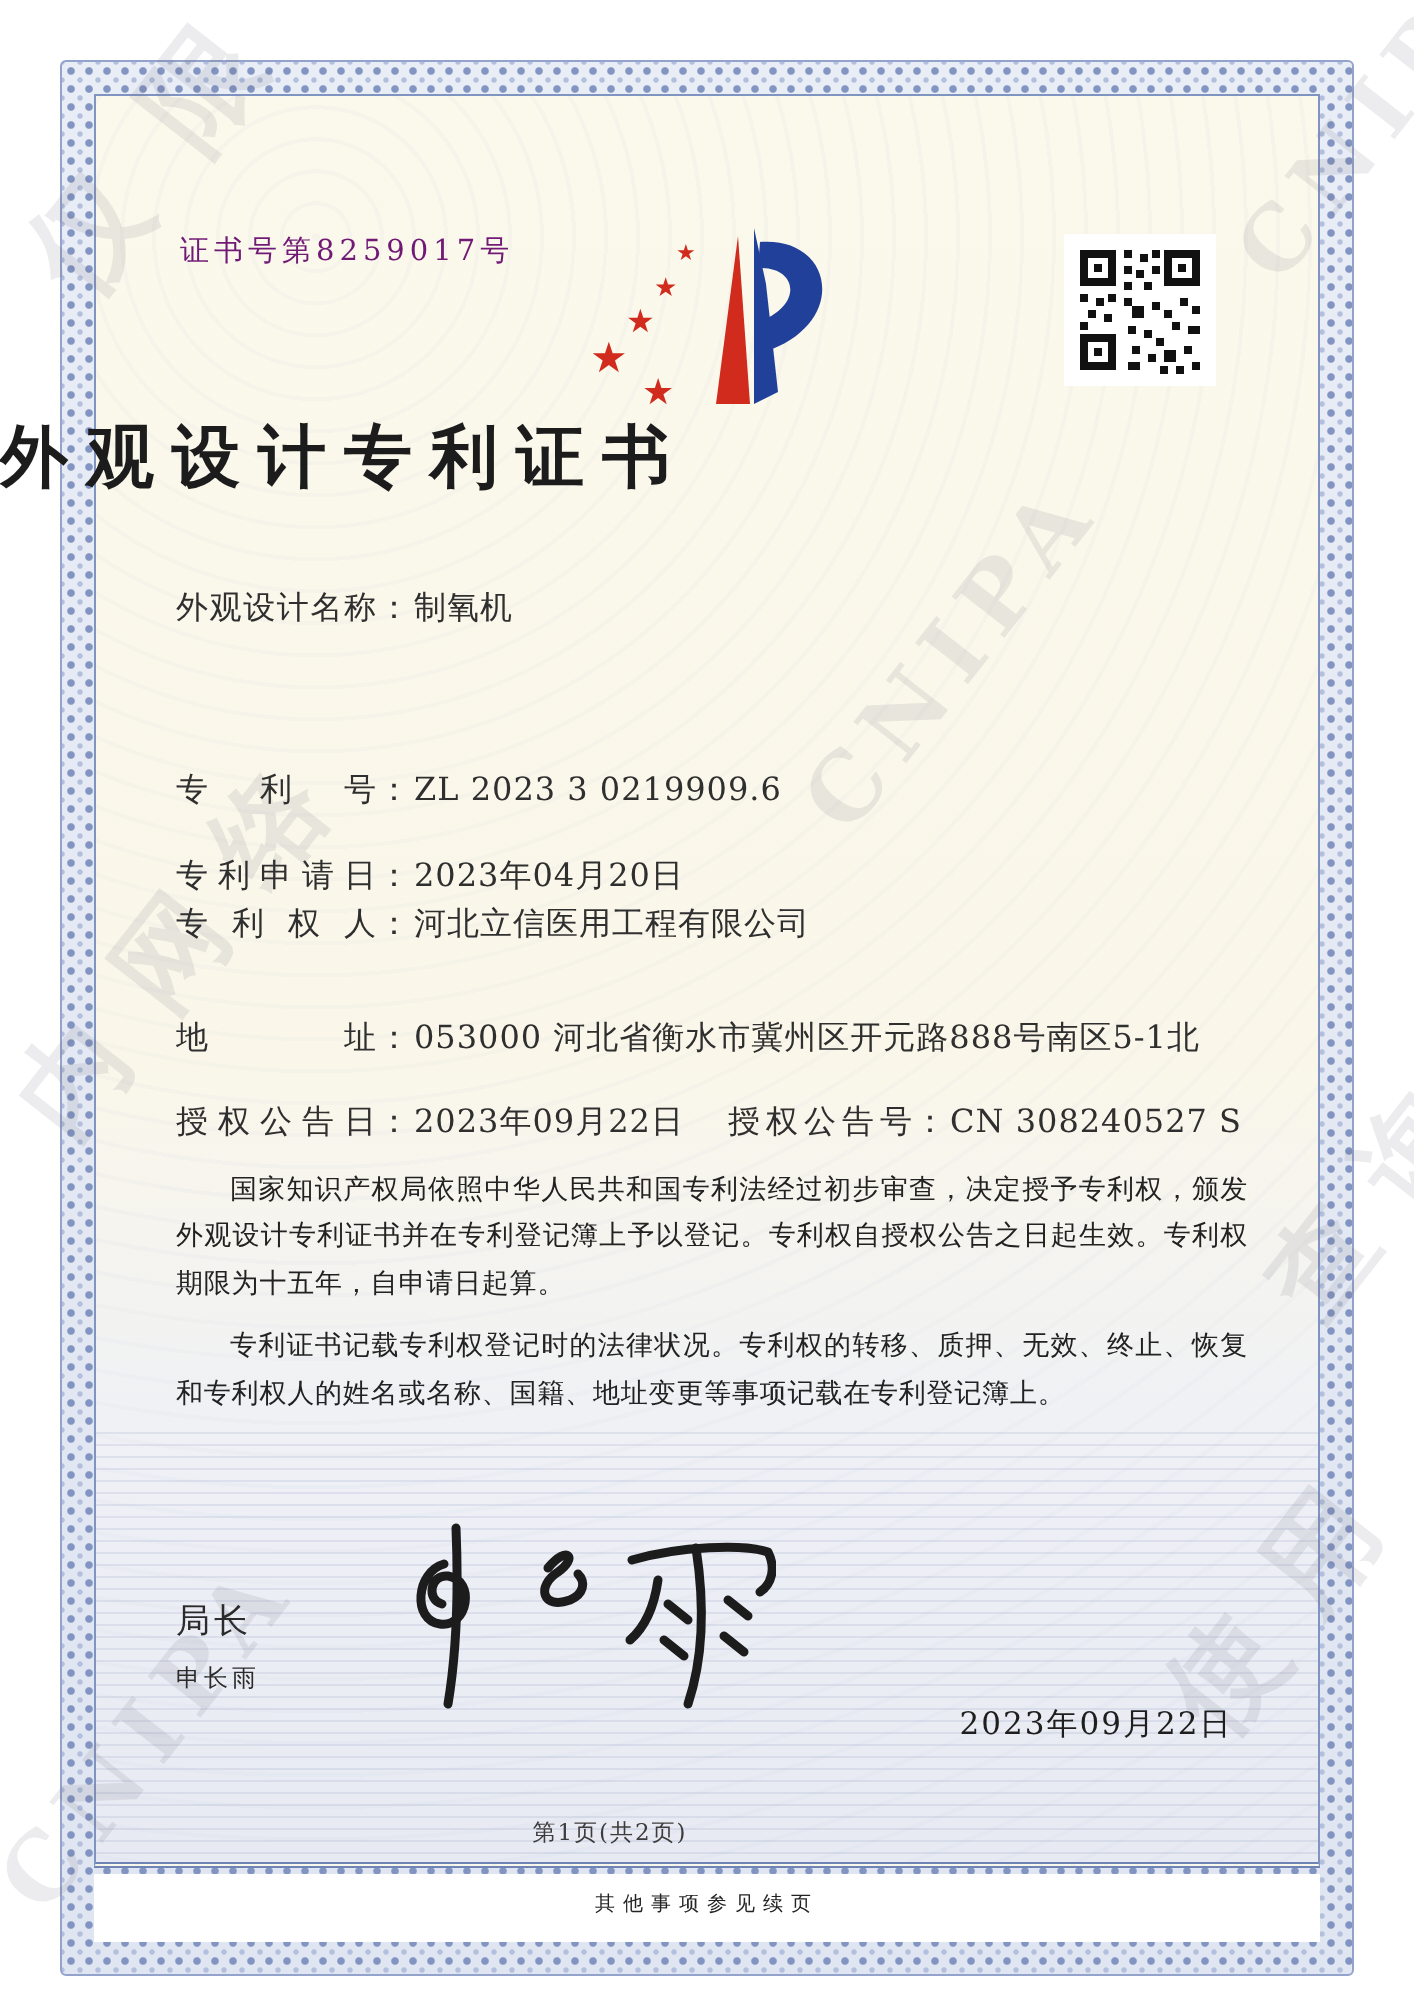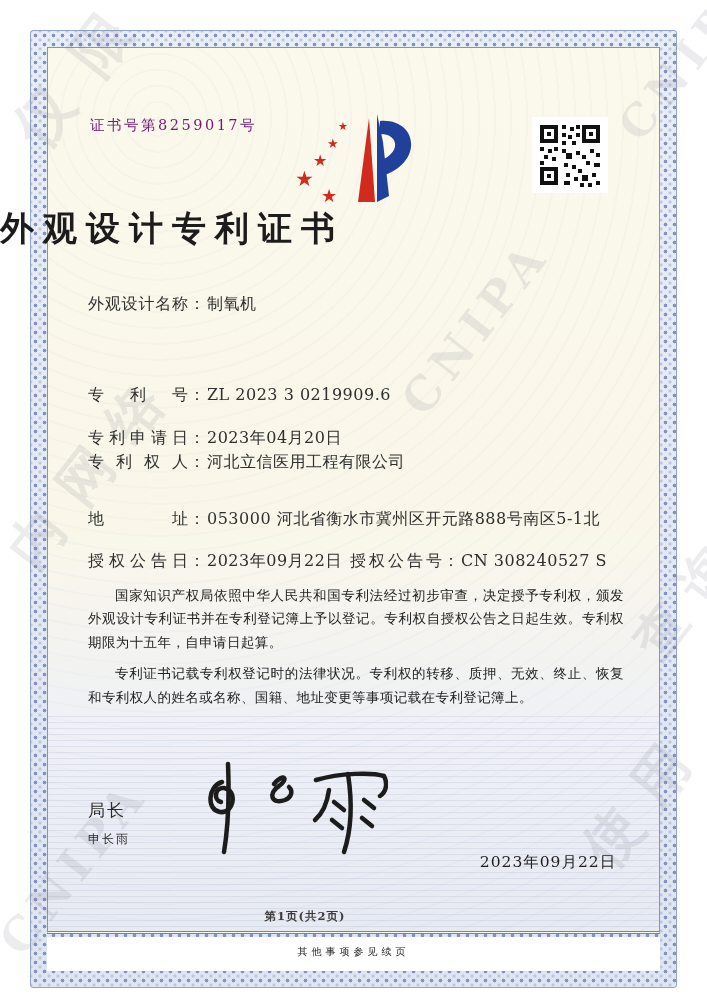--- a/index.html
+++ b/index.html
@@ -44,34 +44,34 @@
   .title{position:absolute;left:0;top:206px;width:572px;text-align:left;font-size:34px;
          font-weight:700;letter-spacing:9px;color:#1c1c1c;z-index:5;}
 
   .row{position:absolute;left:88px;width:540px;font-size:16px;color:#2f2f2f;z-index:5;white-space:nowrap;}
   .r1{top:294px;font-family:Liberation Serif, serif;} .r2{top:341px;} .r3{top:385px;} .r4{top:428px;}
   .r5{top:452px;} .r6{top:509px;} .r7{top:551px;}
   .flabel{display:inline-block;width:100px;text-align:justify;text-align-last:justify;vertical-align:top;}
   .colon{display:inline-block;margin:0 2px 0 1px;}
   .fvalue{letter-spacing:0.5px;}
   .grant-no-group{position:absolute;left:262px;top:0;}
-  .flabel.small{width:92px;}
+  .flabel.small{width:92px;margin-left:14px;}
 
   .bodytext{position:absolute;left:88px;top:584px;width:536px;z-index:5;
             font-size:13.5px;line-height:1.74;letter-spacing:0.4px;color:#222;text-align:justify;}
   .bodytext p{margin:0 0 8px 0;text-indent:2em;}
 
   .signer-title{position:absolute;left:88px;top:799px;font-size:17px;letter-spacing:2px;z-index:5;font-family:Liberation Serif, serif;}
   .signer-name{position:absolute;left:88px;top:831px;font-size:12px;letter-spacing:2px;z-index:5;}
   .signature{position:absolute;left:188px;top:760px;width:200px;height:95px;z-index:5;}
   .issuedate{position:absolute;left:458px;top:852px;width:180px;text-align:center;font-size:15.5px;
              letter-spacing:1px;z-index:5;color:#1e1e1e;}
 
   .pageinfo{position:absolute;left:0;top:909px;width:610px;text-align:center;font-size:11.5px;
-            letter-spacing:1px;color:#3c3c3c;z-index:5;font-weight:bold;}
+            letter-spacing:1px;color:#3c3c3c;z-index:5;}
   .note{position:absolute;left:0;top:945px;width:707px;text-align:center;font-size:10px;
         letter-spacing:4px;color:#232323;z-index:6;}
 </style>
 </head>
 <body>
 
 <div class="page">
 
   <div class="lace">
     <div class="paper"></div>

